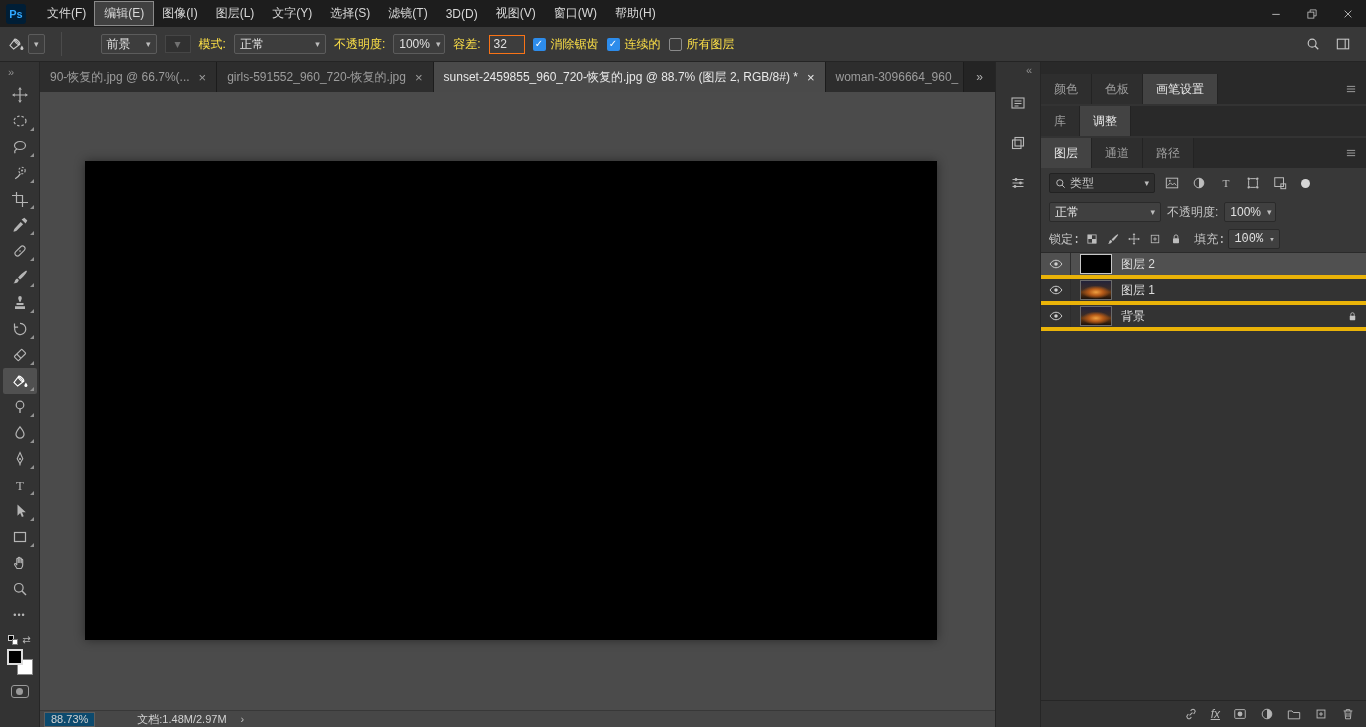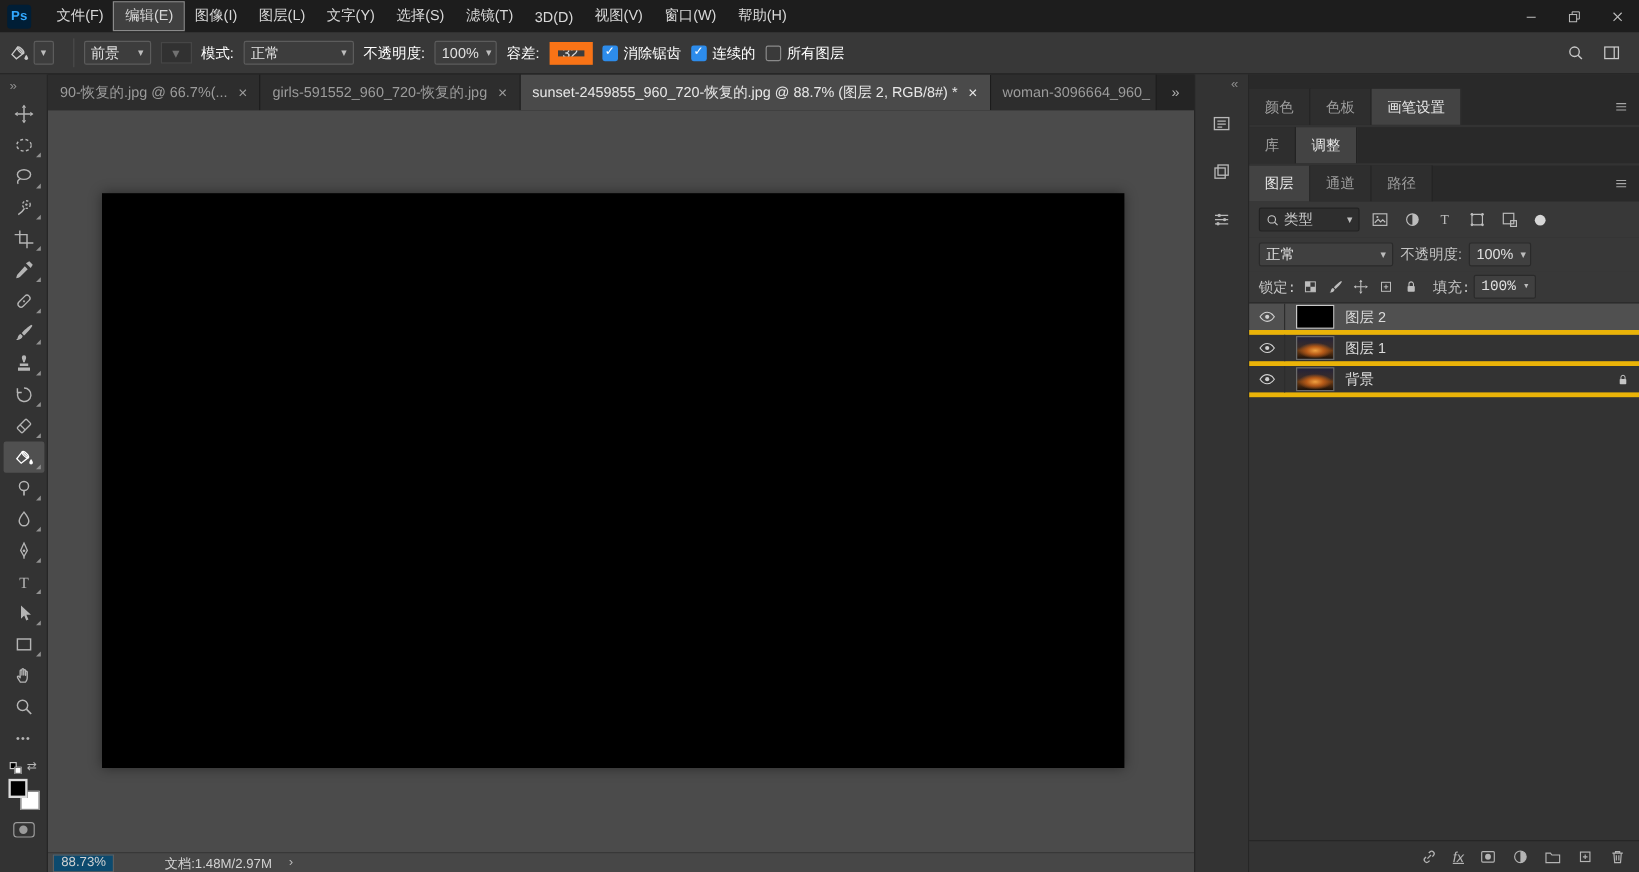--- a/index.html
+++ b/index.html
@@ -24,25 +24,25 @@
 
   
   .optionsbar { height:35px; background:#383838; border-bottom:1px solid #242424;
                 display:flex; align-items:center; gap:8px; padding:0 8px; }
   .tool-preset { display:flex; align-items:center; gap:4px; padding-right:8px; color:#c9c9c9;}
   .opt-sep { width:1px; height:24px; background:#4b4b4b; }
   .dd { display:flex; align-items:center; justify-content:space-between; gap:6px;
         background:#3d3d3d; border:1px solid #5c5c5c; border-radius:2px; height:20px;
         padding:0 5px; color:#e0e0e0; }
   .dd .arrow { font-size:9px; color:#bdbdbd; }
-  .dd-mode { width:92px; } .dd-opacity { width:52px; } .dd-fg { width:56px; }
+  .dd-mode { width:92px; } .dd-opacity { width:52px; } .dd-fg { width:56px;margin-left:31px; }
   .pattern-box { width:26px; height:18px; background:#2c2c2c; border:1px solid #555;
                  display:flex; align-items:center; justify-content:center; opacity:.5; color:#aaa; }
-  .opt-label { color:#ffffff; }
-  .num-input { width:36px; height:19px; background:#3d3d3d; border:7px solid #f97316;
+  .opt-label { color:#fde047; }
+  .num-input { width:36px; height:19px; background:#3d3d3d; border:1px solid #f97316;
                color:#e0e0e0; font-size:12px; padding:0 4px; font-family:inherit; }
   .cb-group { display:flex; align-items:center; gap:5px; }
   .cb { width:13px; height:13px; border-radius:2px; display:flex; align-items:center;
         justify-content:center; font-size:10px; line-height:1; color:#fff; }
   .cb.on { background:#2d8ceb; }
   .cb.off { background:#3a3a3a; border:1px solid #8a8a8a; }
   .opt-right { margin-left:auto; display:flex; align-items:center; gap:16px; color:#c9c9c9; padding-right:8px;}
 
   
   .main { display:flex; height:665px; }
@@ -101,21 +101,21 @@
             display:flex; flex-direction:column; }
   .panel-strip { height:12px; background:#292929; }
   .ptabs { height:30px; background:#292929; display:flex; align-items:stretch; }
   .ptabs.gap { margin-top:2px; }
   .ptab { padding:0 13px; display:flex; align-items:center; background:#2e2e2e;
           border-right:1px solid #232323; color:#9e9e9e; }
   .ptab.active { background:#434343; color:#e8e8e8; }
   .ptab-menu { margin-left:auto; display:flex; align-items:center; padding:0 9px; color:#a8a8a8; }
 
   .filter-row { height:30px; background:#383838; display:flex; align-items:center; gap:7px; padding:0 8px; }
-  .search-dd { width:84px; height:20px; background:#2e2e2e; border:1px solid #222;
+  .search-dd { width:106px; height:20px; background:#2e2e2e; border:1px solid #222;
                border-radius:2px; display:flex; align-items:center; gap:4px; padding:0 5px; color:#c9c9c9; }
   .search-dd .arrow { margin-left:auto; font-size:9px; color:#bdbdbd; }
   .filter-icon { width:20px; height:20px; display:flex; align-items:center; justify-content:center; color:#bdbdbd; }
   .filter-toggle { width:9px; height:9px; border-radius:50%; background:#d6d6d6; margin-left:4px; }
 
   .blend-row { height:28px; background:#383838; display:flex; align-items:center; gap:6px; padding:0 8px; }
   .panels .dd { background:#404040; border-color:#2a2a2a; }
   .dd-blend { width:112px; }
   .p-label { color:#c4c4c4; }
   .lock-row { height:26px; background:#383838; display:flex; align-items:center; gap:3px; padding:0 8px;font-family:Liberation Mono, monospace; }

